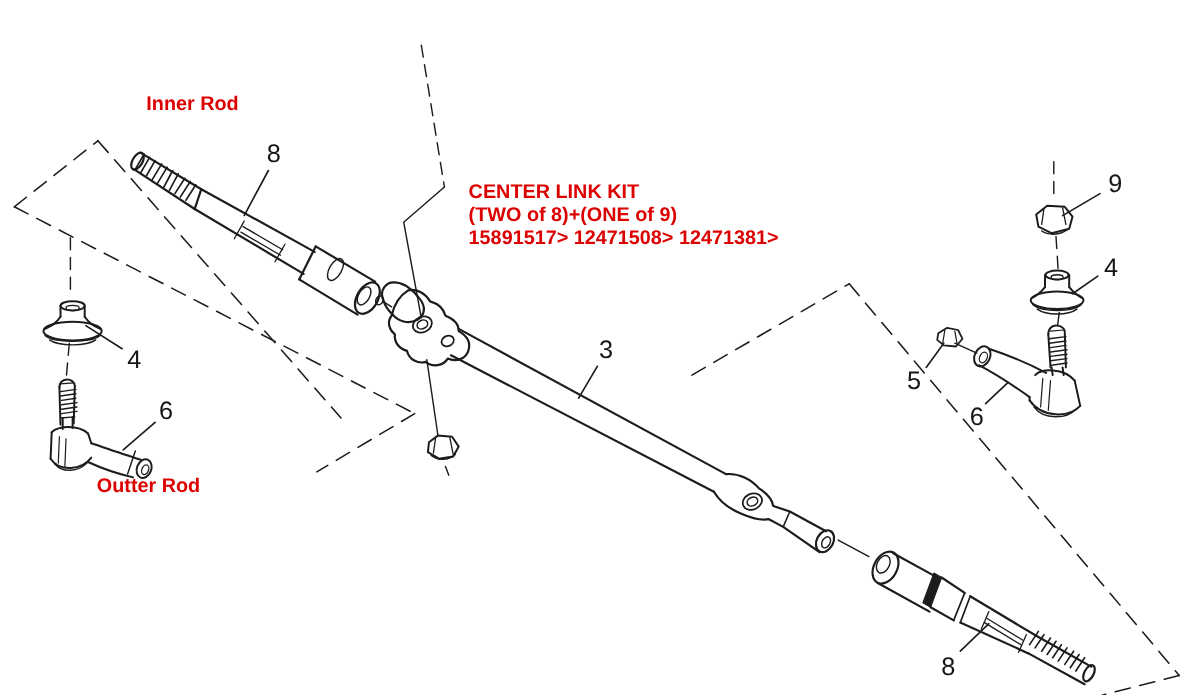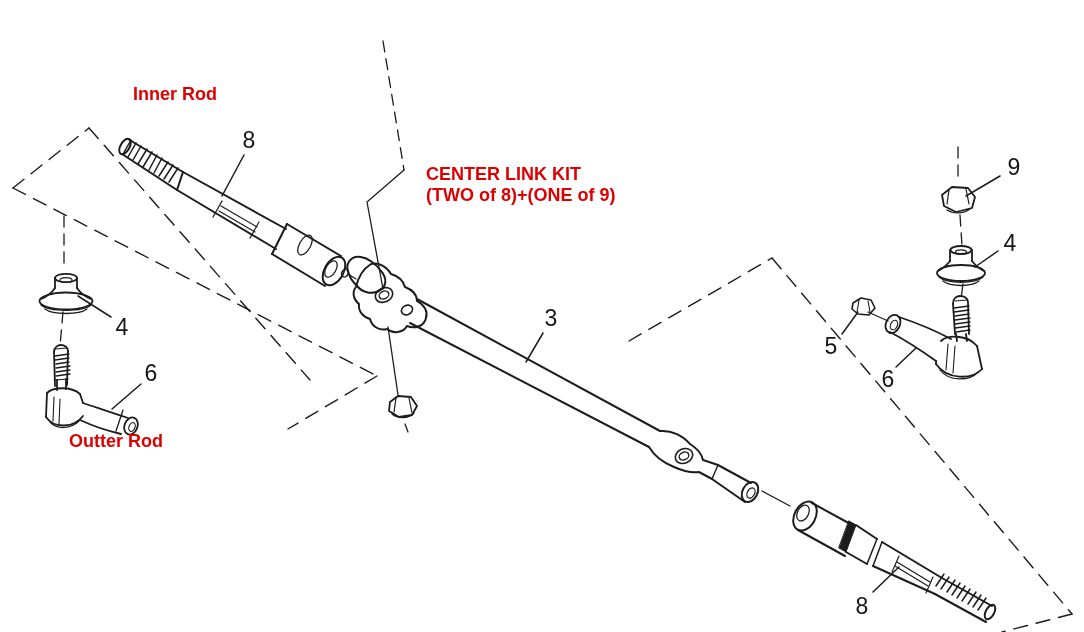--- a/index.html
+++ b/index.html
@@ -257,23 +257,24 @@
   </g>
 </svg>
 
 <div class="lbl" style="left:133px;top:84px;">
   <div>Inner Rod</div>
 </div>
 
 <div class="lbl" style="left:426px;top:164px;">
   <div>CENTER LINK KIT</div>
   <div>(TWO of 8)+(ONE of 9)</div>
-</div>
-
-<div class="lbl" style="left:69px;top:431px;">
+  <div>15891517&gt; 12471508&gt; 12471381&gt;</div>
+</div>
+
+<div class="lbl" style="left:88px;top:431px;">
   <div>Outter Rod</div>
 </div>
 
 <div class="co" style="left:249px;top:140px;">8</div>
 <div class="co" style="left:551px;top:318px;">3</div>
 <div class="co" style="left:122px;top:327px;">4</div>
 <div class="co" style="left:151px;top:373px;">6</div>
 <div class="co" style="left:1014px;top:167px;">9</div>
 <div class="co" style="left:1010px;top:243px;">4</div>
 <div class="co" style="left:831px;top:346px;">5</div>

